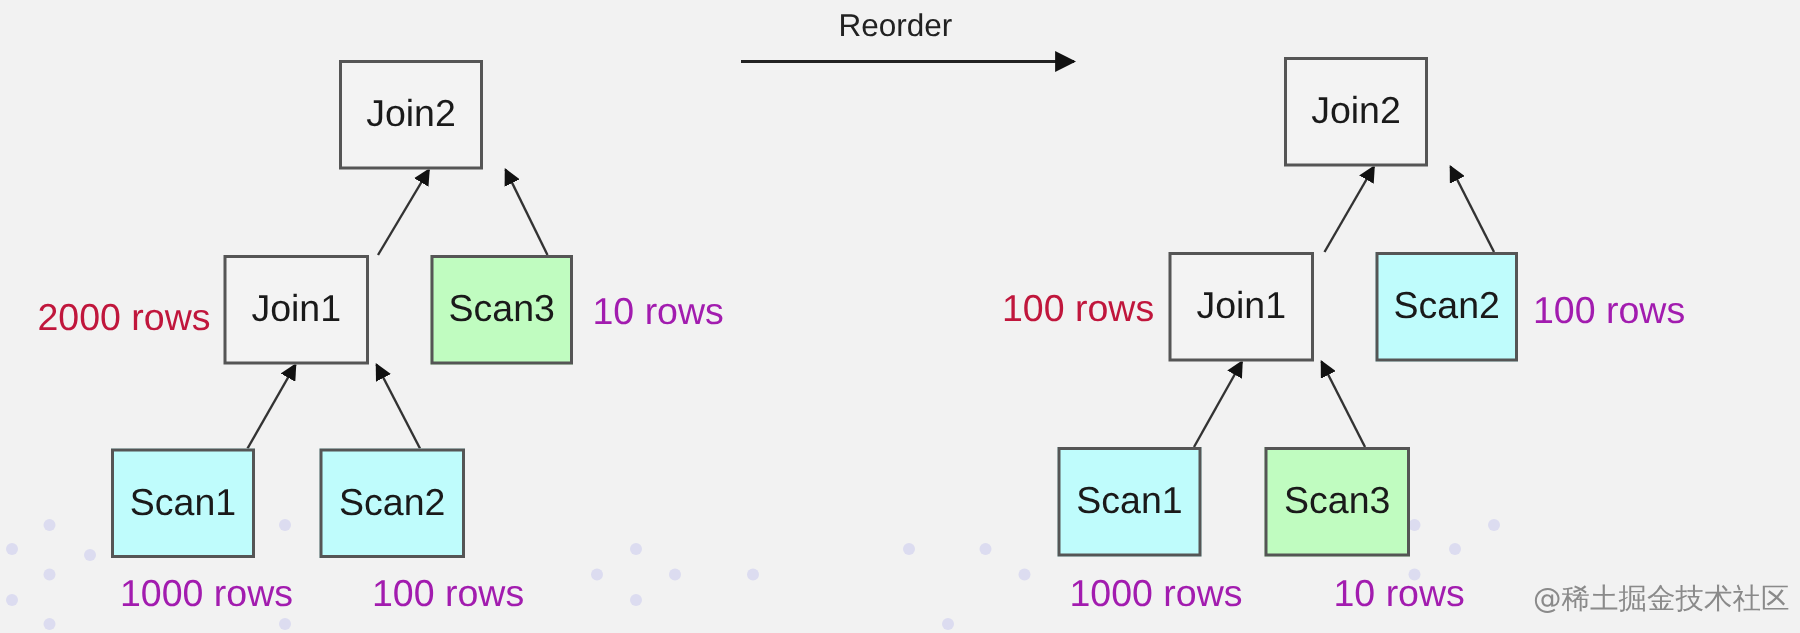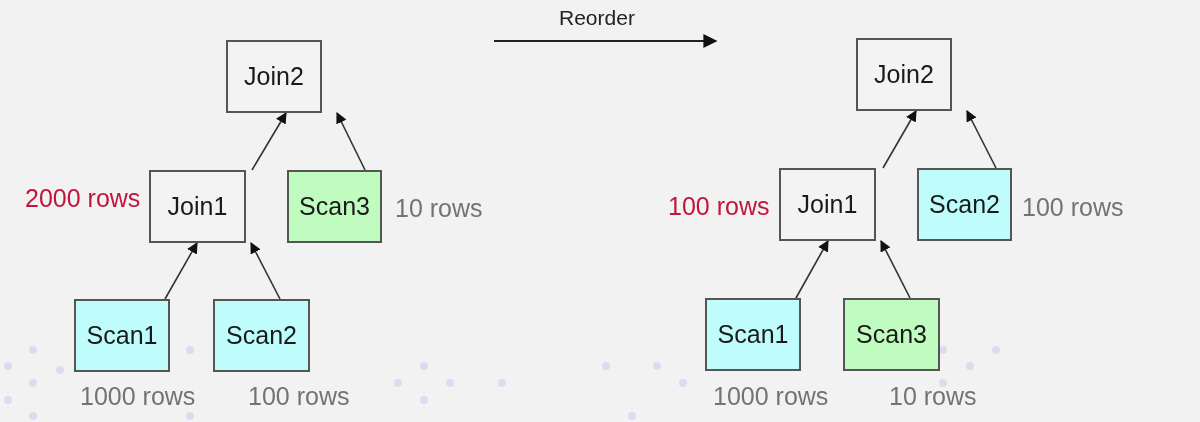--- a/index.html
+++ b/index.html
@@ -13,21 +13,21 @@
   .node {
     position: absolute;
     box-sizing: border-box;
     border: 2px solid #555;
     display: flex; align-items: center; justify-content: center;
     font-size: 25px; color: #1a1a1a;
   }
   .node.plain { background: #f3f3f3; }
   .label {
     position: absolute;
-    font-size: 25px; color: #737373;
+    font-size: 25px; color: #a21caf;
     white-space: nowrap;
   }
   .label.hl { color: #c0163c; }
   .title {
     position: absolute; font-size: 21px; color: #222; white-space: nowrap;
   }
   .watermark {
     position: absolute; font-size: 19px; color: #8a8a8a; white-space: nowrap;
     font-family: "DejaVu Sans", sans-serif;
   }
@@ -84,29 +84,30 @@
   </svg>
 
   <div class="title" style="left:559px; top:6px;">Reorder</div>
 
   <div class="node plain" style="left: 226px; top: 40px; width: 96px; height: 73px; background: rgb(243, 243, 243);">Join2</div>
   <div class="node plain" style="left: 149px; top: 170px; width: 97px; height: 73px; background: rgb(243, 243, 243);">Join1</div>
   <div class="node green" style="left: 287px; top: 170px; width: 95px; height: 73px; background: rgb(192, 252, 192);">Scan3</div>
   <div class="node cyan" style="left: 74px; top: 299px; width: 96px; height: 73px; background: rgb(191, 252, 252);">Scan1</div>
   <div class="node cyan" style="left: 213px; top: 299px; width: 97px; height: 73px; background: rgb(191, 252, 252);">Scan2</div>
 
-  <div class="label hl" style="left: 25px; top: 184px; color: rgb(192, 22, 60);">2000 rows</div>
+  <div class="label hl" style="left: 25px; top: 198px; color: rgb(192, 22, 60);">2000 rows</div>
   <div class="label" style="left:395px; top:194px;">10 rows</div>
   <div class="label" style="left:80px; top:382px;">1000 rows</div>
   <div class="label" style="left:248px; top:382px;">100 rows</div>
 
   <div class="node plain" style="left: 856px; top: 38px; width: 96px; height: 73px; background: rgb(243, 243, 243);">Join2</div>
   <div class="node plain" style="left: 779px; top: 168px; width: 97px; height: 73px; background: rgb(243, 243, 243);">Join1</div>
   <div class="node cyan" style="left: 917px; top: 168px; width: 95px; height: 73px; background: rgb(191, 252, 252);">Scan2</div>
   <div class="node cyan" style="left: 705px; top: 298px; width: 96px; height: 73px; background: rgb(191, 252, 252);">Scan1</div>
   <div class="node green" style="left: 843px; top: 298px; width: 97px; height: 73px; background: rgb(192, 252, 192);">Scan3</div>
 
   <div class="label hl" style="left: 668px; top: 192px; color: rgb(192, 22, 60);">100 rows</div>
   <div class="label" style="left:1022px; top:193px;">100 rows</div>
   <div class="label" style="left:713px; top:382px;">1000 rows</div>
   <div class="label" style="left:889px; top:382px;">10 rows</div>
 
+  <div class="watermark" style="left:1022px; top:386px;">@稀土掘金技术社区</div>
 </div>
 
 </body></html>

